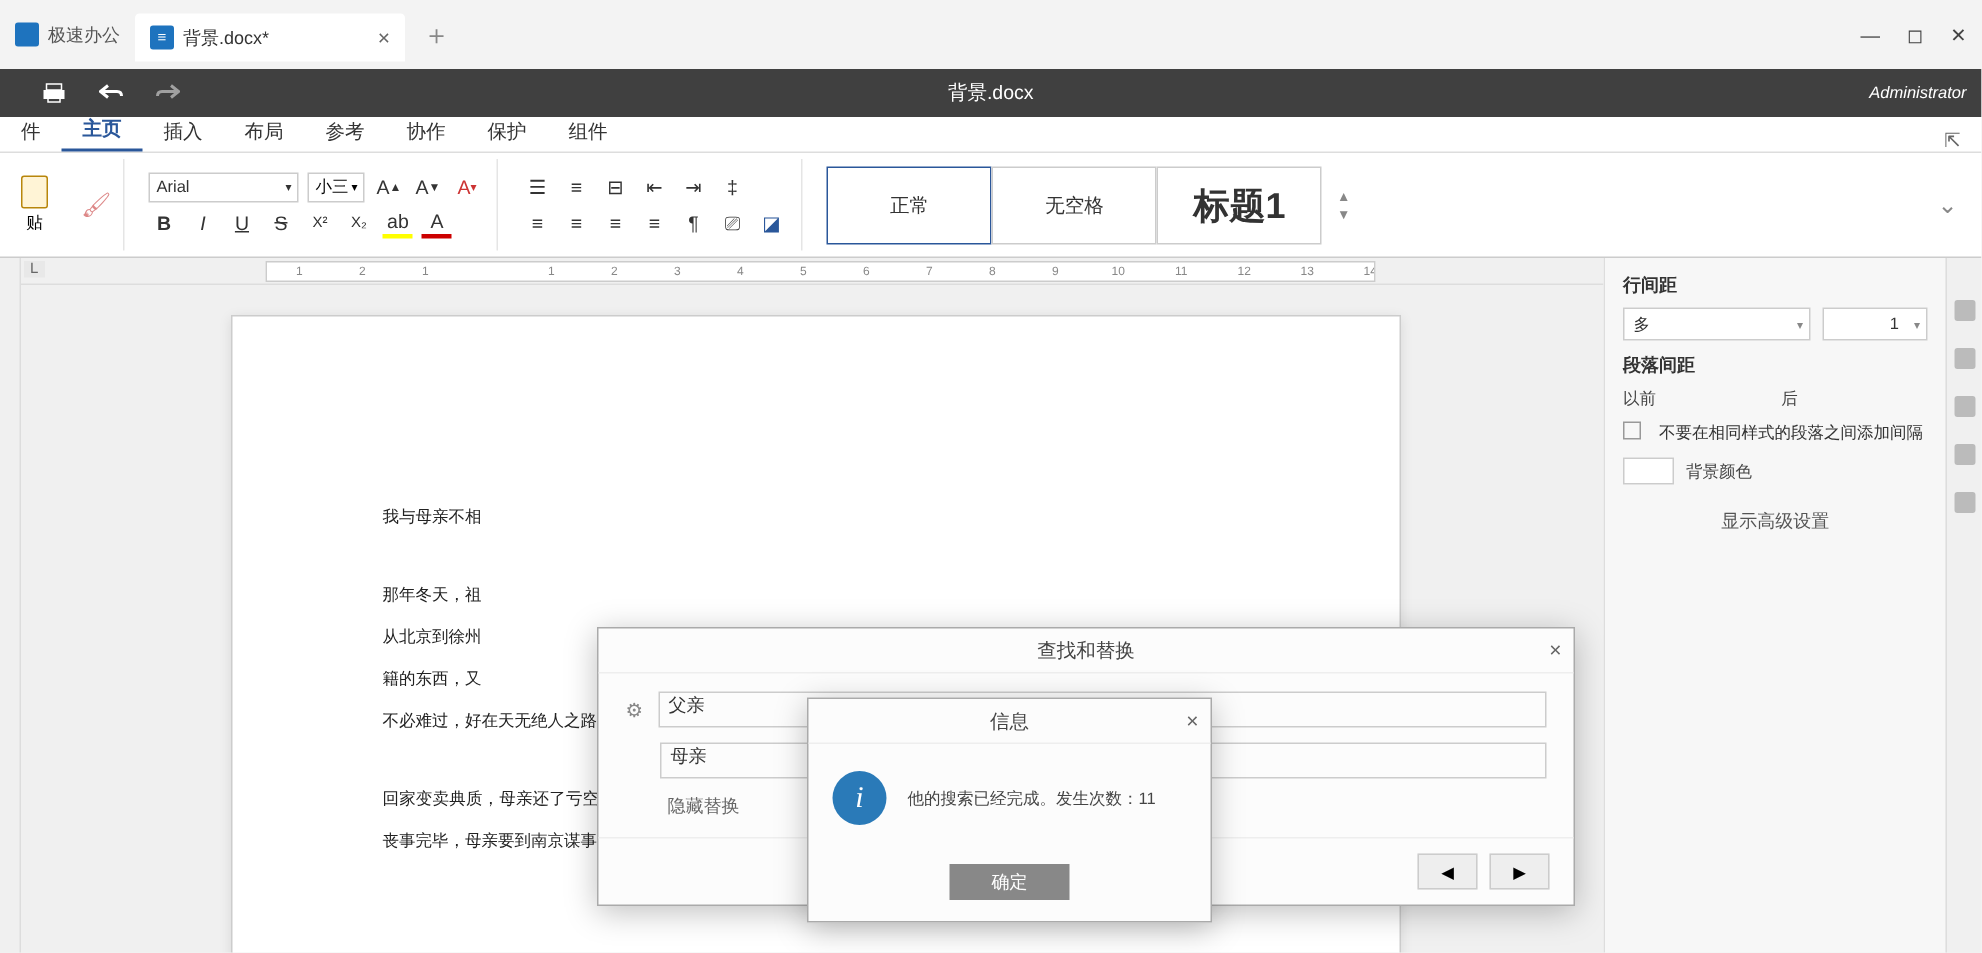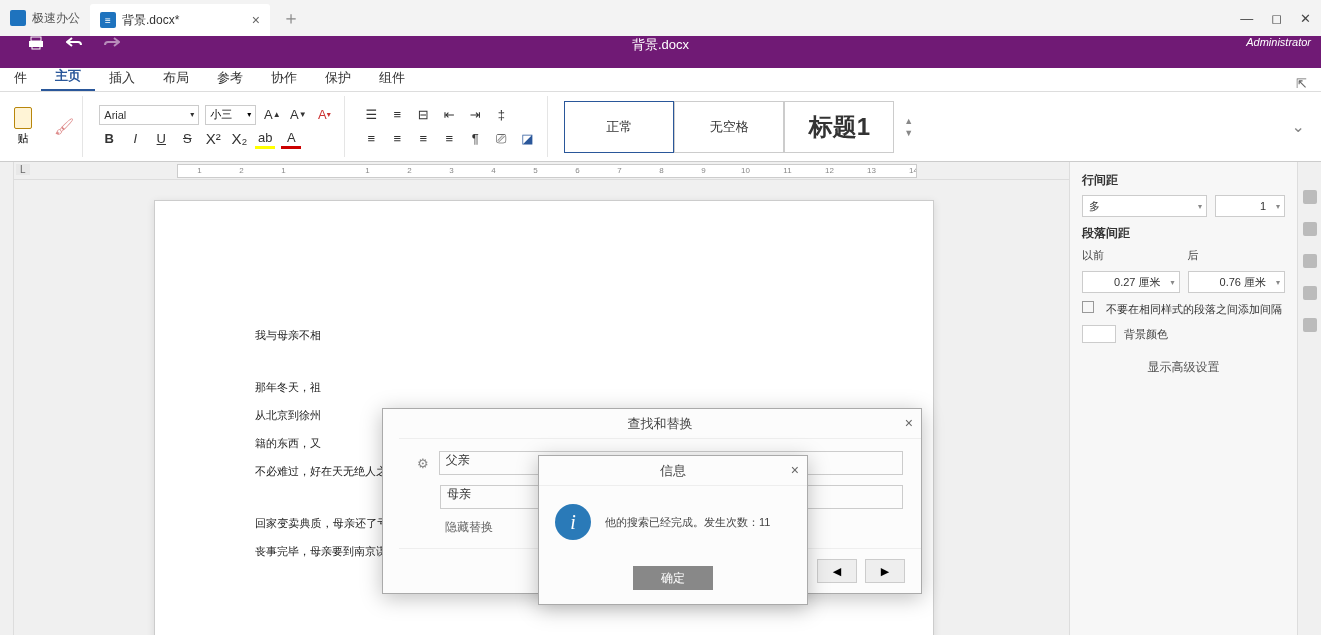--- a/index.html
+++ b/index.html
@@ -1,44 +1,44 @@
 <!DOCTYPE html>
 <html><head>
 <meta charset="utf-8">
 <style>
 * { box-sizing: border-box; margin: 0; padding: 0; font-family: "Microsoft YaHei", Arial, sans-serif; }
 html, body { width: 1321px; height: 635px; overflow: hidden; background: #f0f0f0; }
 
-.titlebar { height: 36px; background: #f3f3f3; display: flex; align-items: center; position: relative; justify-content: space-between; }
+.titlebar { height: 46px; background: #f3f3f3; display: flex; align-items: center; position: relative; justify-content: space-between; }
 .app-title { display: flex; align-items: center; padding: 0 10px; font-size: 12px; color: #555; }
 .app-icon { width: 16px; height: 16px; background: #1e73be; margin-right: 6px; border-radius: 2px; }
 .doc-tab { background: #fff; height: 32px; margin-top: 4px; display: flex; align-items: center; padding: 0 10px; font-size: 12px; color: #333; border-radius: 3px 3px 0 0; gap: 6px; min-width: 180px; }
 .doc-tab .doc-icon { width: 16px; height: 16px; background: #1e73be; border-radius: 2px; display: flex; align-items: center; justify-content: center; color: #fff; font-size: 10px; }
 .doc-tab .close { margin-left: auto; color: #666; font-size: 14px; }
 .new-tab { color: #888; font-size: 18px; padding: 0 12px; }
 .win-controls { margin-left: auto; display: flex; gap: 18px; padding-right: 10px; color: #444; font-size: 13px; }
 
-.quickbar { height: 32px; background: #701a75; display: flex; align-items: flex-start; color: #fff; font-size: 12px; position: relative; }
+.quickbar { height: 32px; background: #404040; display: flex; align-items: center; color: #fff; font-size: 12px; position: relative; }
 .quick-icons { display: flex; gap: 22px; padding-left: 28px; }
 .quick-icons span, .quick-icons svg { color: #fff; }
 .doc-name-center { position: absolute; left: 50%; transform: translateX(-50%); font-size: 13px; }
 .admin { margin-left: auto; padding-right: 10px; font-size: 11px; font-style: italic; }
 
 .menubar { height: 24px; background: #fff; display: flex; align-items: flex-end; font-size: 13px; border-bottom: 1px solid #ddd; }
 .menu-item { padding: 4px 14px; color: #333; }
 .menu-item.active { color: #2a579a; border-bottom: 2px solid #2a579a; font-weight: bold; }
 .menu-right { margin-left: auto; padding-right: 14px; color: #666; }
 
 .ribbon { height: 70px; background: #fff; display: flex; align-items: center; padding: 4px 6px; gap: 6px; border-bottom: 1px solid #ccc; }
 .ribbon-group { display: flex; flex-direction: column; gap: 4px; border-right: 1px solid #e5e5e5; padding: 2px 10px; height: 100%; justify-content: center; }
 .row { display: flex; align-items: center; gap: 6px; }
 .font-select { width: 100px; height: 20px; font-size: 11px; border: 1px solid #ccc; padding: 0 4px; display: flex; align-items: center; justify-content: space-between; color: #333; }
-.size-select { width: 51px; height: 20px; font-size: 11px; border: 1px solid #ccc; padding: 0 4px; display: flex; align-items: center; justify-content: space-between; }
+.size-select { width: 38px; height: 20px; font-size: 11px; border: 1px solid #ccc; padding: 0 4px; display: flex; align-items: center; justify-content: space-between; }
 .ribbon-btn { width: 20px; height: 20px; display: flex; align-items: center; justify-content: center; font-size: 13px; color: #333; }
-.ribbon-btn.small { font-size: 15px; }
+.ribbon-btn.small { font-size: 10px; }
 .style-box { border: 1px solid #ccc; height: 52px; min-width: 110px; display: flex; align-items: center; justify-content: center; font-size: 13px; color: #333; background: #fff; }
 .style-box.selected { border: 1.5px solid #2a579a; }
 .style-box.heading { font-size: 24px; font-weight: bold; }
 .style-scroll { display: flex; flex-direction: column; justify-content: center; gap: 2px; padding-left: 4px; }
 .paste-group { display: flex; flex-direction: column; align-items: center; justify-content: center; gap: 2px; padding: 0 8px; height: 100%; }
 .paste-icon { width: 18px; height: 22px; border: 1px solid #b8860b; background: #fff4d6; border-radius: 2px; }
 
 .workspace { display: flex; height: calc(635px - 36px - 32px - 24px - 70px); }
 .left-gutter { width: 14px; background: #f0f0f0; border-right: 1px solid #ddd; }
 .ruler-bar { height: 18px; background: #f0f0f0; border-bottom: 1px solid #ddd; display: flex; align-items: center; justify-content: center; }
@@ -57,21 +57,21 @@
 .spinput.grow { flex: 1; }
 .spinput::after { content: "▾"; position: absolute; right: 4px; font-size: 8px; color: #888; }
 .splabel { font-size: 11px; color: #444; }
 .checkbox { width: 12px; height: 12px; border: 1px solid #999; display: inline-block; margin-right: 4px; flex-shrink: 0; }
 .color-swatch { width: 34px; height: 18px; border: 1px solid #ccc; background: #fff; }
 .advanced { text-align: center; margin-top: 16px; color: #555; }
 .right-tool-strip { width: 24px; background: #f0f0f0; border-left: 1px solid #ddd; display: flex; flex-direction: column; align-items: center; gap: 18px; padding-top: 28px; }
 .right-tool-strip div { width: 14px; height: 14px; background: #bbb; border-radius: 2px; }
 
 .dialog { position: absolute; background: #fcfcfc; border: 1px solid #aaa; box-shadow: 0 4px 20px rgba(0,0,0,0.25); }
-.find-dialog { left: 368px; top: 246px; width: 540px; padding-left: 16px; }
+.find-dialog { left: 384px; top: 246px; width: 652px; }
 .dlg-title { height: 30px; display: flex; align-items: center; justify-content: center; font-size: 13px; color: #444; position: relative; border-bottom: 1px solid #eee; }
 .dlg-close { position: absolute; right: 8px; top: 6px; font-size: 14px; color: #666; }
 .dlg-body { padding: 12px 18px; }
 .find-row { display: flex; align-items: center; gap: 10px; margin-bottom: 10px; }
 .find-input { flex: 1; height: 24px; border: 1px solid #ccc; padding: 0 6px; font-size: 12px; display: flex; align-items: flex-start; color: #333; }
 .gear { color: #888; font-size: 13px; }
 .hide-toggle { font-size: 12px; color: #666; margin-left: 28px; }
 .dlg-footer { display: flex; gap: 8px; justify-content: flex-end; padding: 10px 16px; border-top: 1px solid #eee; }
 .nav-btn { width: 40px; height: 24px; background: #eee; border: 1px solid #ccc; display: flex; align-items: center; justify-content: center; font-size: 11px; }
 
@@ -301,28 +301,20 @@
     </div>
     <div class="sec-title">段落间距</div>
     <div class="sprow">
       <div style="flex:1">
           <div class="splabel">以前</div>
         </div>
       <div style="flex:1">
           <div class="splabel">后</div>
         </div>
     </div>
-    <div class="sprow">
-      <div class="spinput grow">
-          <span>0.27 厘米</span>
-        </div>
-      <div class="spinput grow">
-          <span>0.76 厘米</span>
-        </div>
-    </div>
     <div class="sprow" style="align-items:flex-start">
       <span class="checkbox"></span>
       <span style="font-size:11px;line-height:16px">不要在相同样式的段落之间添加间隔</span>
     </div>
     <div class="sprow" style="margin-top:8px">
       <div class="color-swatch"></div>
       <span class="splabel">背景颜色</span>
     </div>
     <div class="advanced">显示高级设置</div>
   </div>

